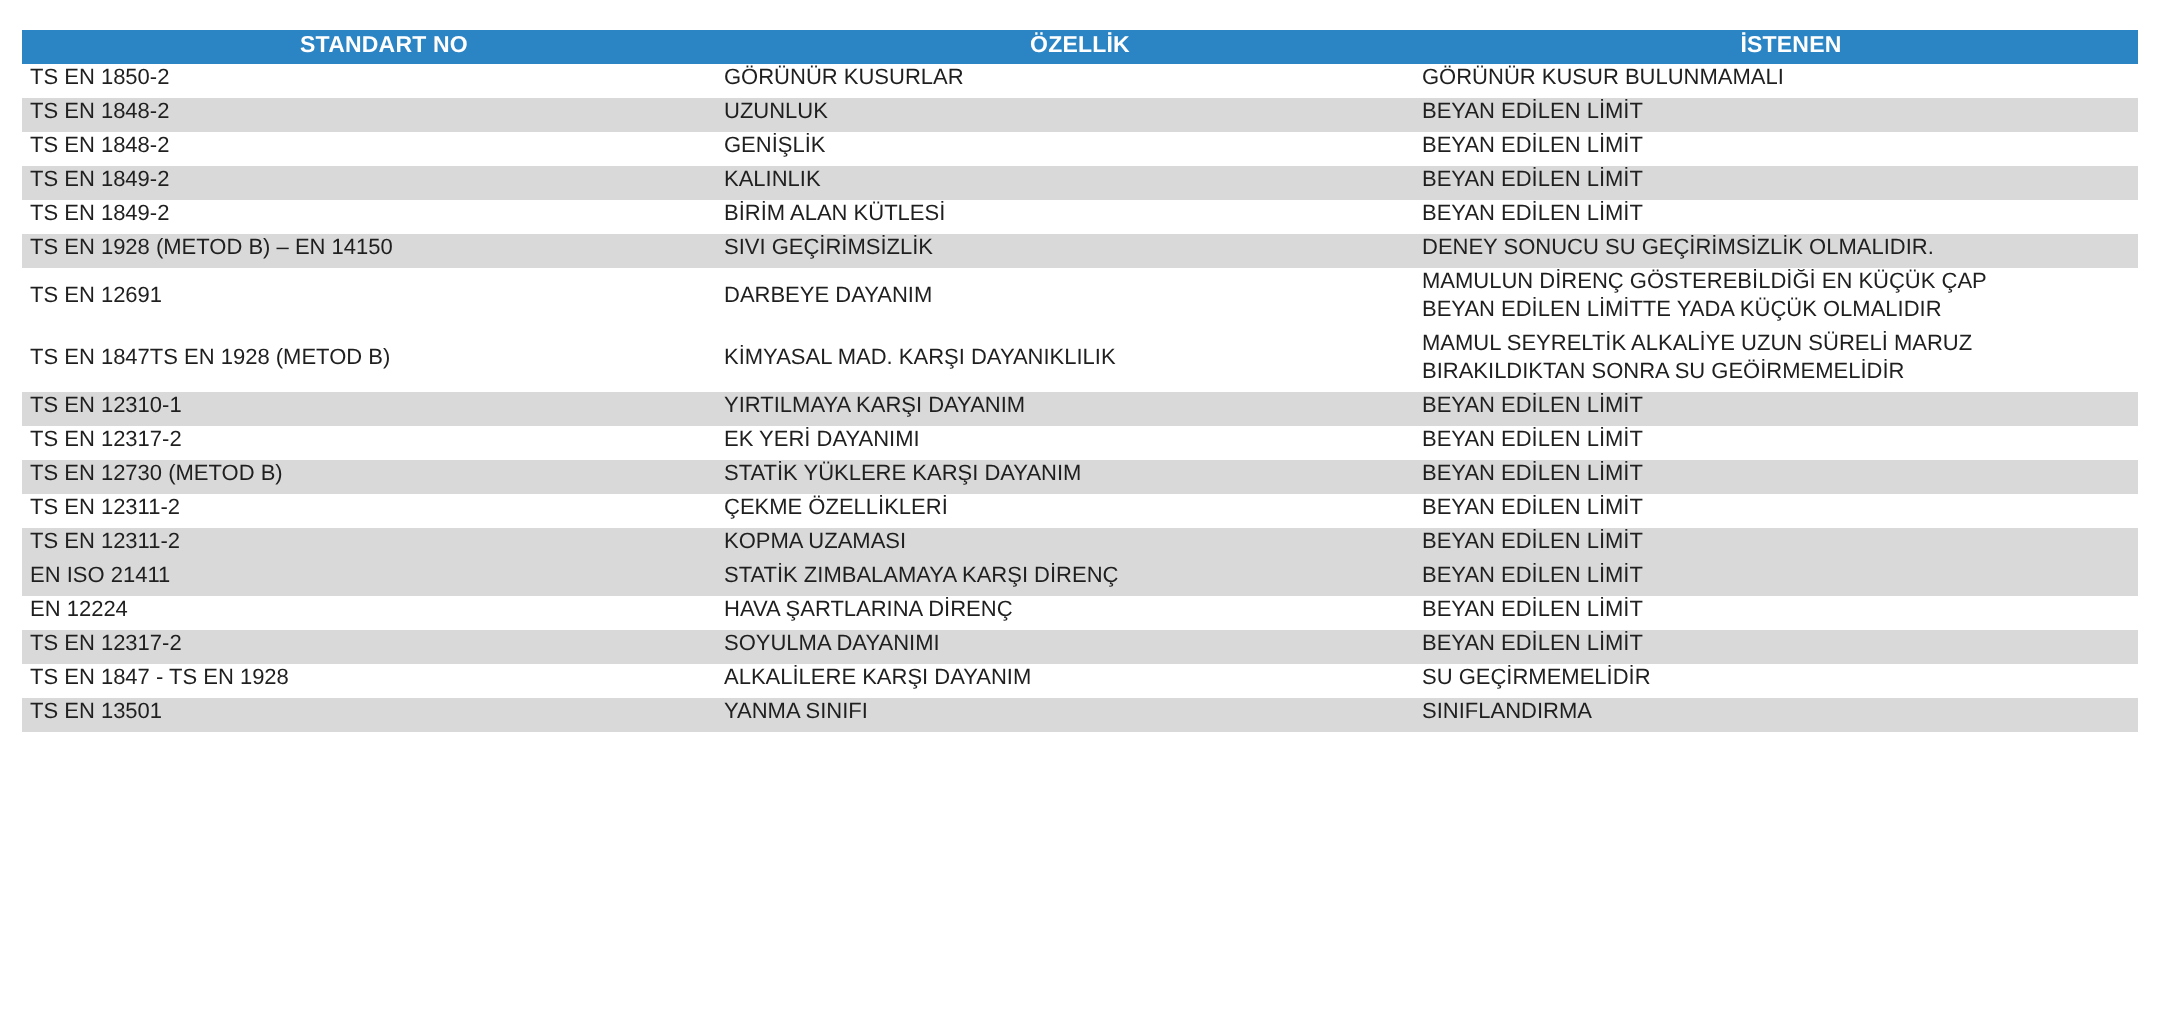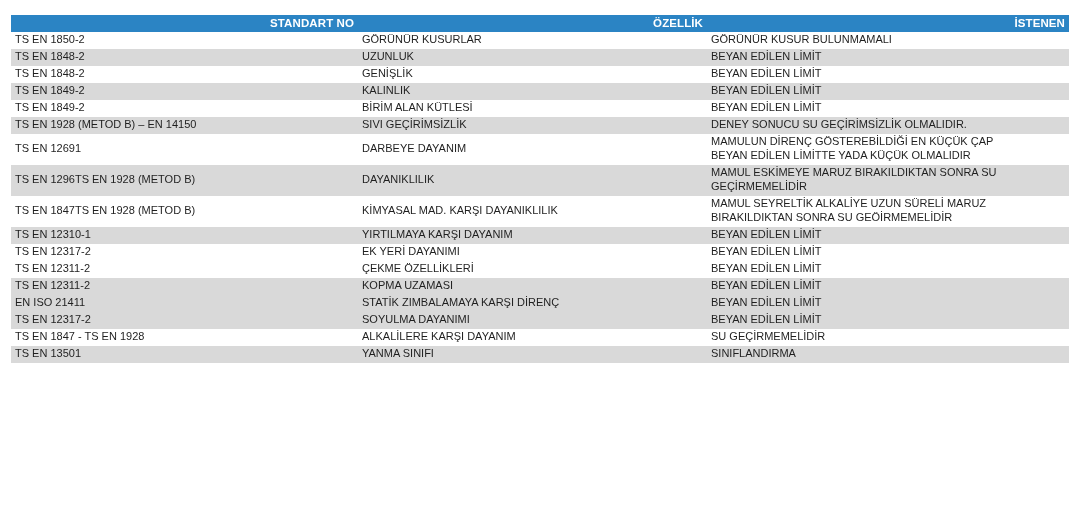--- a/index.html
+++ b/index.html
@@ -35,21 +35,21 @@
     font-size: 11px;
     color: var(--body-text);
   }
   col.c1 { width: 347px; }
   col.c2 { width: 349px; }
   col.c3 { width: 362px; }
   thead th {
     background: var(--header-bg);
     color: var(--header-text);
     font-weight: bold;
-    text-align: right;
+    text-align: center;
     font-size: 11.5px;
     padding: 2px 4px 3px 19px;
     letter-spacing: 0.1px;
   }
   tbody td {
     padding: 1px 4px 2px 4px;
     line-height: 1.27;
     vertical-align: middle;
     white-space: normal;
     overflow: hidden;
@@ -104,53 +104,58 @@
         <tr class="alt">
           <td>TS EN 1928 (METOD B) – EN 14150</td>
           <td>SIVI GEÇİRİMSİZLİK</td>
           <td class="wrapcell">DENEY SONUCU SU GEÇİRİMSİZLİK OLMALIDIR.</td>
         </tr>
         <tr>
           <td>TS EN 12691</td>
           <td>DARBEYE DAYANIM</td>
           <td class="wrapcell">MAMULUN DİRENÇ GÖSTEREBİLDİĞİ EN KÜÇÜK ÇAP BEYAN EDİLEN LİMİTTE YADA KÜÇÜK OLMALIDIR</td>
         </tr>
-        <tr class="alt">
-          <td>TS EN 1296TS EN 1928 (METOD B)</td>
-          <td>DAYANIKLILIK</td>
-          <td class="wrapcell">MAMUL ESKİMEYE MARUZ BIRAKILDIKTAN SONRA SU GEÇİRMEMELİDİR</td>
-        </tr>
         <tr>
           <td>TS EN 1847TS EN 1928 (METOD B)</td>
           <td>KİMYASAL MAD. KARŞI DAYANIKLILIK</td>
           <td class="wrapcell">MAMUL SEYRELTİK ALKALİYE UZUN SÜRELİ MARUZ BIRAKILDIKTAN SONRA SU GEÖİRMEMELİDİR</td>
         </tr>
         <tr class="alt">
           <td>TS EN 12310-1</td>
           <td>YIRTILMAYA KARŞI DAYANIM</td>
           <td class="wrapcell">BEYAN EDİLEN LİMİT</td>
         </tr>
         <tr>
           <td>TS EN 12317-2</td>
           <td>EK YERİ DAYANIMI</td>
           <td class="wrapcell">BEYAN EDİLEN LİMİT</td>
         </tr>
+        <tr class="alt">
+          <td>TS EN 12730 (METOD B)</td>
+          <td>STATİK YÜKLERE KARŞI DAYANIM</td>
+          <td class="wrapcell">BEYAN EDİLEN LİMİT</td>
+        </tr>
         <tr>
           <td>TS EN 12311-2</td>
           <td>ÇEKME ÖZELLİKLERİ</td>
           <td class="wrapcell">BEYAN EDİLEN LİMİT</td>
         </tr>
         <tr class="alt">
           <td>TS EN 12311-2</td>
           <td>KOPMA UZAMASI</td>
           <td class="wrapcell">BEYAN EDİLEN LİMİT</td>
         </tr>
         <tr class="alt">
           <td>EN ISO 21411</td>
           <td>STATİK ZIMBALAMAYA KARŞI DİRENÇ</td>
+          <td class="wrapcell">BEYAN EDİLEN LİMİT</td>
+        </tr>
+        <tr>
+          <td>EN 12224</td>
+          <td>HAVA ŞARTLARINA DİRENÇ</td>
           <td class="wrapcell">BEYAN EDİLEN LİMİT</td>
         </tr>
         <tr class="alt">
           <td>TS EN 12317-2</td>
           <td>SOYULMA DAYANIMI</td>
           <td class="wrapcell">BEYAN EDİLEN LİMİT</td>
         </tr>
         <tr>
           <td>TS EN 1847 - TS EN 1928</td>
           <td>ALKALİLERE KARŞI DAYANIM</td>

